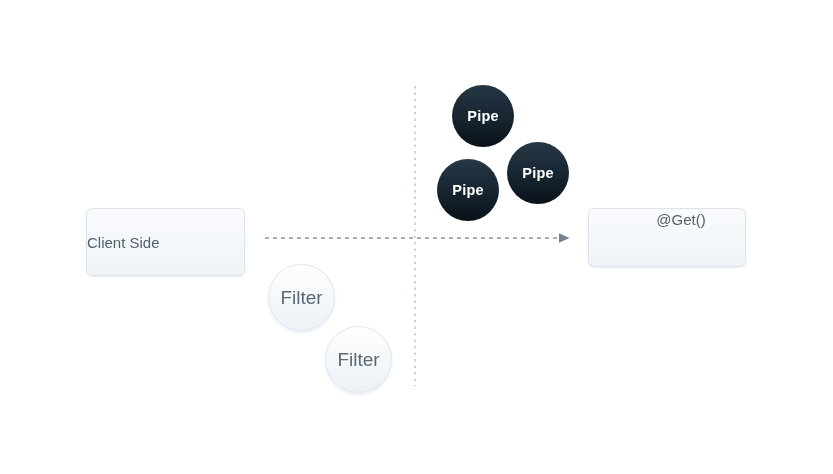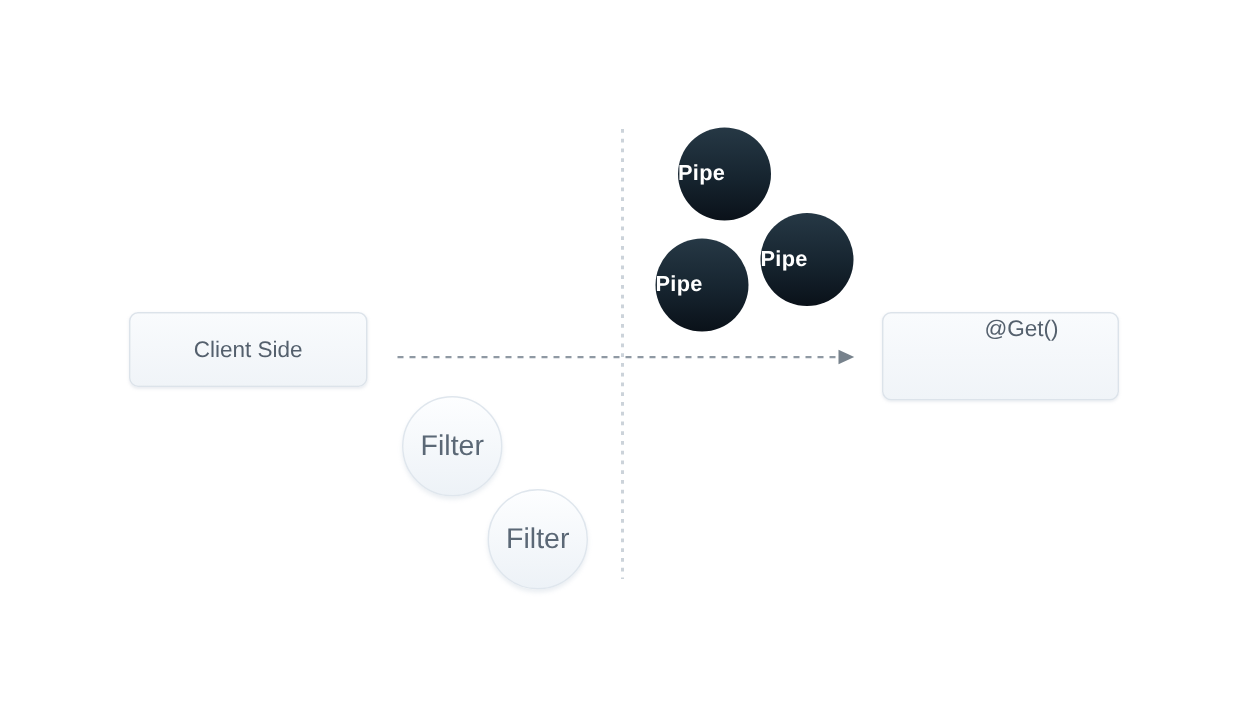--- a/index.html
+++ b/index.html
@@ -43,24 +43,23 @@
     border: 1px solid #dce3ea;
     border-radius: 6px;
     box-shadow: 0 1px 2px rgba(170, 185, 200, 0.25);
     color: #54606d;
     font-size: 15px;
   }
   .node-client {
     left: 86px;
     top: 208px;
     width: 159px;
-    height: 50px;
+    height: 68px;
     display: flex;
     align-items: center;
-    justify-content: center;
   }
   .node-handler {
     left: 588px;
     top: 208px;
     width: 158px;
     height: 59px;
     display: flex;
     flex-direction: row;
     justify-content: center;
     padding-left: 28px;
@@ -71,21 +70,21 @@
     width: 62px;
     height: 62px;
     border-radius: 50%;
     background: linear-gradient(180deg, #263845 0%, #16242f 55%, #0a1119 100%);
     color: #ffffff;
     font-size: 14.5px;
     font-weight: 600;
     letter-spacing: 0.2px;
     display: flex;
     align-items: center;
-    justify-content: flex-start;
+    justify-content: center;
   }
   .pipe-top   { left: 452px; top: 85px; }
   .pipe-right { left: 507px; top: 142px; }
   .pipe-left  { left: 437px; top: 159px; }
   .filter {
     position: absolute;
     box-sizing: border-box;
     width: 67px;
     height: 67px;
     border-radius: 50%;

